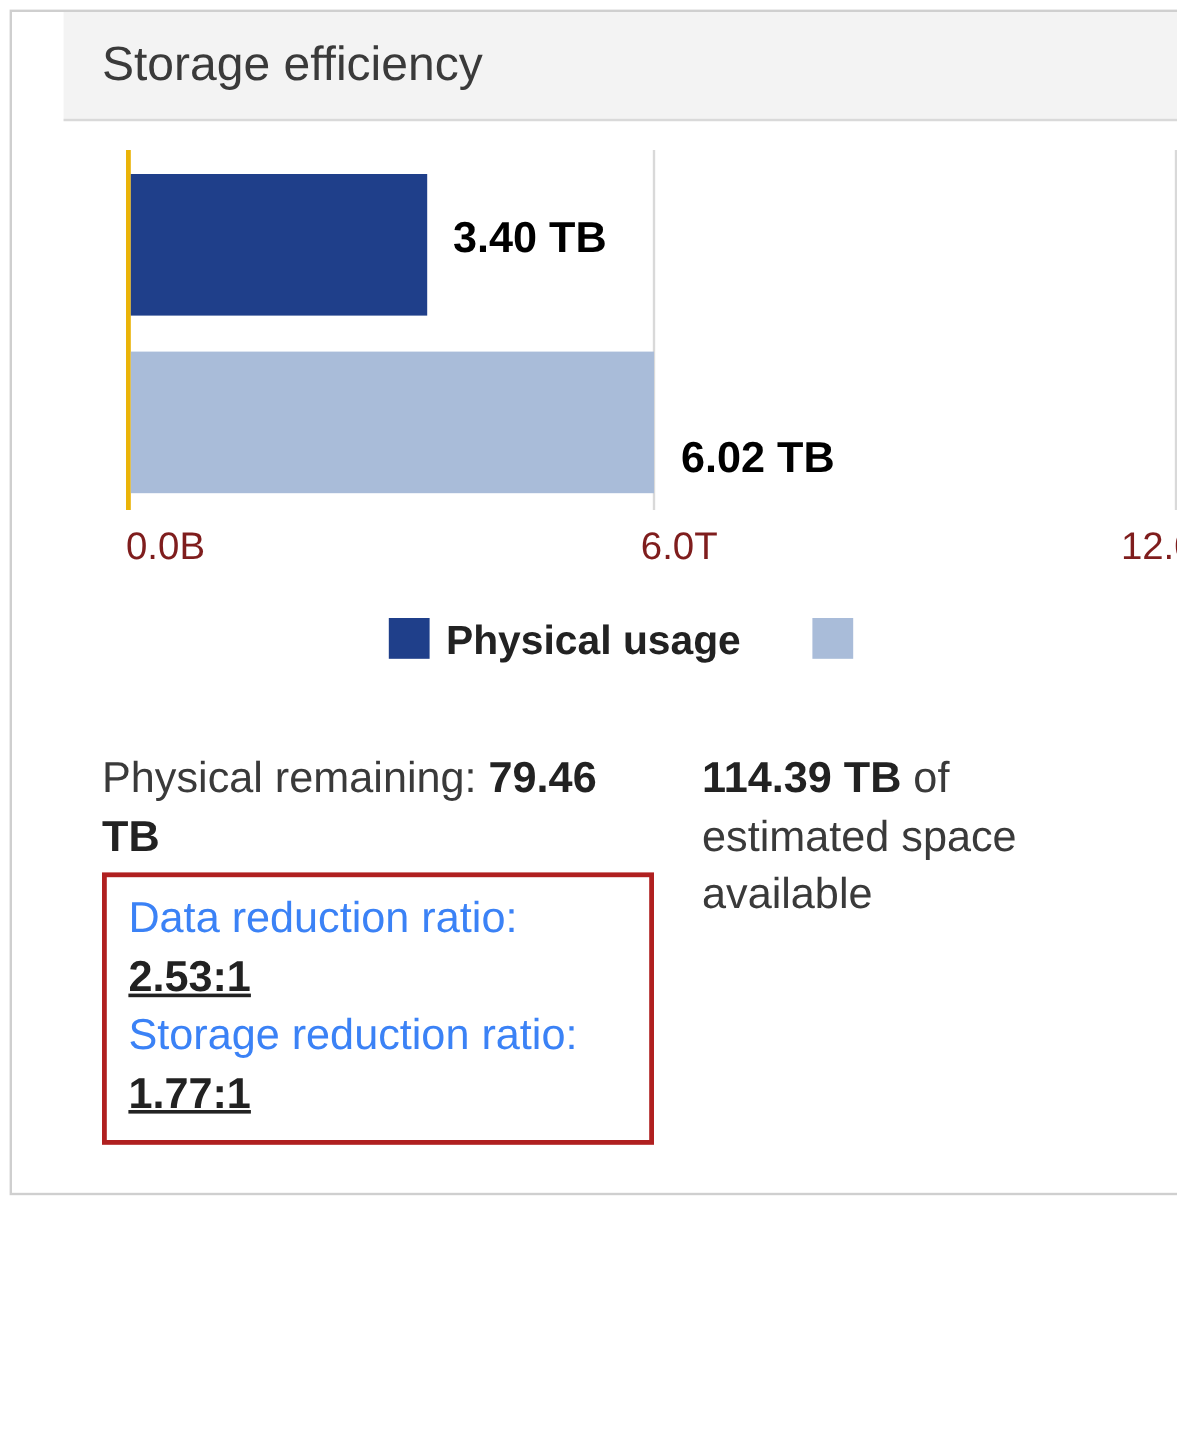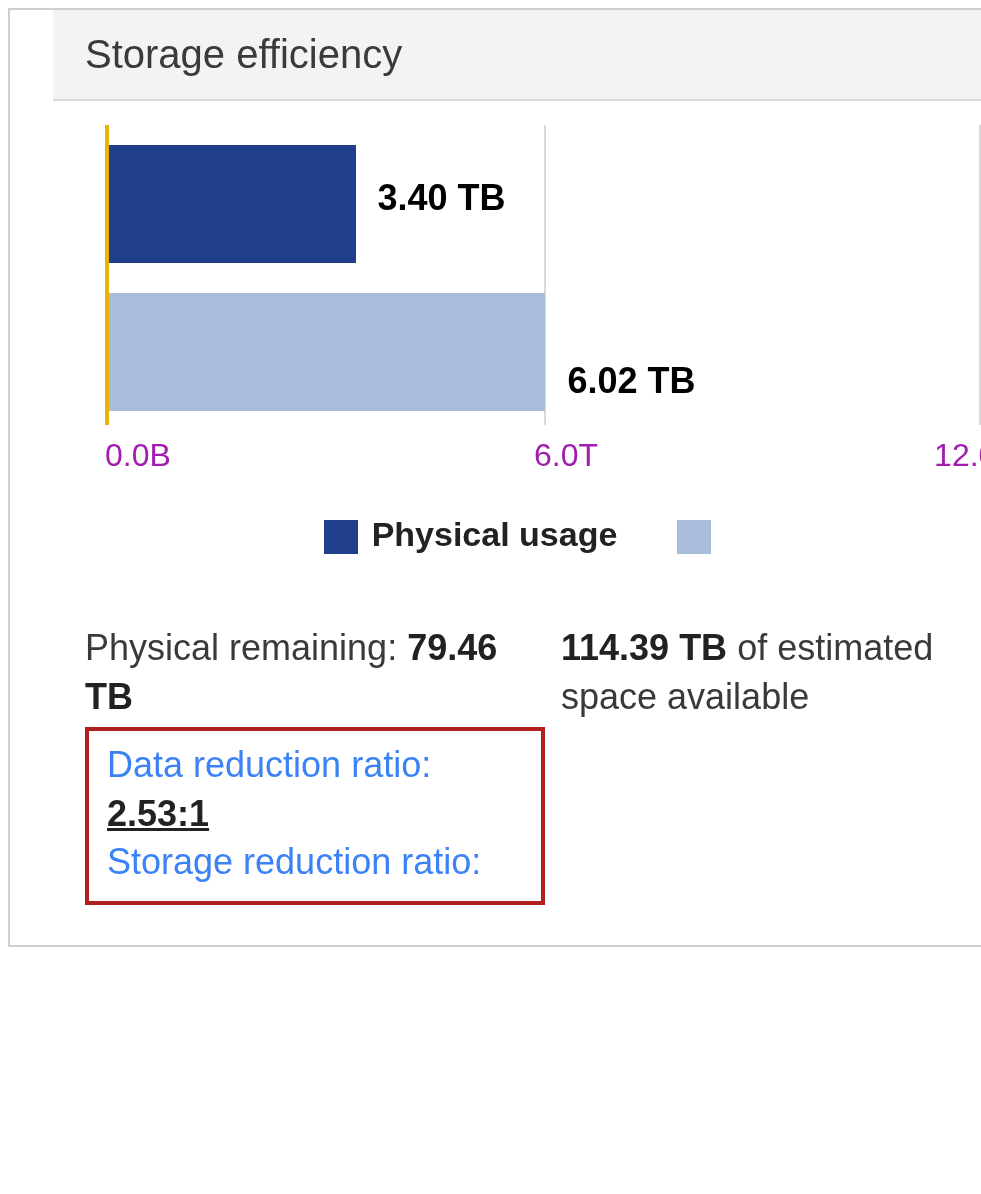--- a/index.html
+++ b/index.html
@@ -71,52 +71,52 @@
     position:absolute;
     font-size:36px;
     font-weight:700;
     color:#000;
     white-space:nowrap;
   }
   .tick{
     position:absolute;
     top:312px;
     font-size:32px;
-    color:#a21caf;
+    color:#7f1d1d;
     transform:translateX(-50%);
     white-space:nowrap;
   }
   .tick.first{ transform:none; }
   
   .legend{
     display:flex;
     justify-content:center;
     gap:60px;
     margin:30px 0 70px 0;
   }
   .legend-item{
     display:flex;
-    align-items:flex-end;
+    align-items:flex-start;
     gap:14px;
     font-size:34px;
     font-weight:700;
     color:#222;
   }
   .swatch{
     width:34px;
     height:34px;
     display:inline-block;
   }
   .swatch.dark{ background:#1f3f8a; }
   .swatch.light{ background:#a9bcd9; }
   
   .stats{
     display:flex;
     align-items:flex-start;
-    gap:16px;
+    gap:40px;
   }
   .stats .col-left{
     width:460px;
   }
   .stats .col-right{
     flex:1;
   }
   .stat-line{
     font-size:36px;
     color:#3a3a3a;
@@ -183,20 +183,21 @@
       <div class="col-left">
 
         <div class="stat-line">
           <span>Physical remaining: </span><b>79.46 TB</b>
         </div>
 
         <div class="ratio-box">
           <div class="ratio-line">Data reduction ratio:</div>
           <div class="ratio-value">2.53:1</div>
           <div class="ratio-line">Storage reduction ratio:</div>
+          <div class="ratio-value">1.77:1</div>
         </div>
       </div>
 
       <div class="col-right">
         <div class="stat-line">
           <b>114.39 TB</b><span> of estimated space available</span>
         </div>
       </div>
     </div>
 

